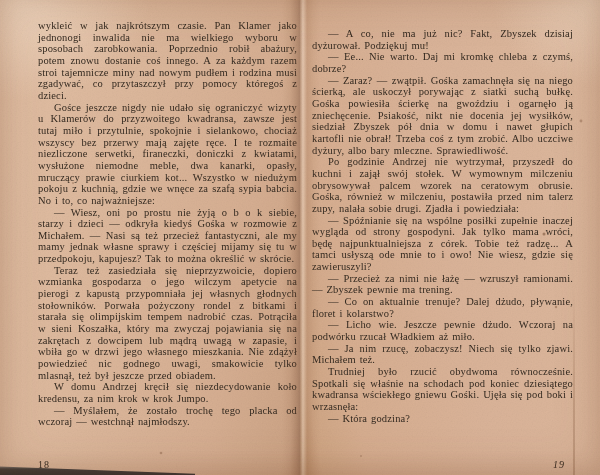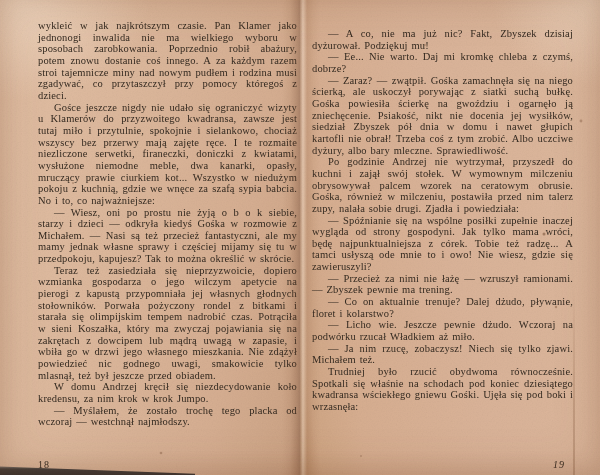--- a/index.html
+++ b/index.html
@@ -109,20 +109,21 @@
         <p class="para indent">— A co, nie ma już nic? Fakt, Zbyszek dzisiaj dyżurował. Podziękuj mu!</p>
         <p class="para indent">— Ee... Nie warto. Daj mi kromkę chleba z czymś, dobrze?</p>
         <p class="para indent">— Zaraz? — zwątpił. Gośka zamachnęła się na niego ścierką, ale uskoczył porywając z siatki suchą bułkę. Gośka powiesiła ścierkę na gwoździu i ogarnęło ją zniechęcenie. Psiakość, nikt nie docenia jej wysiłków, siedział Zbyszek pół dnia w domu i nawet głupich kartofli nie obrał! Trzeba coś z tym zrobić. Albo uczciwe dyżury, albo bary mleczne. Sprawiedliwość.</p>
         <p class="para indent">Po godzinie Andrzej nie wytrzymał, przyszedł do kuchni i zajął swój stołek. W wymownym milczeniu obrysowywał palcem wzorek na ceratowym obrusie. Gośka, również w milczeniu, postawiła przed nim talerz zupy, nalała sobie drugi. Zjadła i powiedziała:</p>
         <p class="para indent">— Spóźnianie się na wspólne posiłki zupełnie inaczej wygląda od strony gospodyni. Jak tylko mama wróci, będę najpunktualniejsza z córek. Tobie też radzę... A tamci usłyszą ode mnie to i owo! Nie wiesz, gdzie się zawieruszyli?</p>
         <p class="para indent">— Przecież za nimi nie łażę — wzruszył ramionami. — Zbyszek pewnie ma trening.</p>
         <p class="para indent">— Co on aktualnie trenuje? Dalej dżudo, pływanie, floret i kolarstwo?</p>
         <p class="para indent">— Licho wie. Jeszcze pewnie dżudo. Wczoraj na podwórku rzucał Władkiem aż miło.</p>
         <p class="para indent">— Ja nim rzucę, zobaczysz! Niech się tylko zjawi. Michałem też.</p>
         <p class="para indent">Trudniej było rzucić obydwoma równocześnie. Spotkali się właśnie na schodach pod koniec dziesiątego kwadransa wściekłego gniewu Gośki. Ujęła się pod boki i wrzasnęła:</p>
+        <p class="para indent">— Która godzina?</p>
       </div>
     <div class="pagenum num-right">19</div>
   </div>
 
   <div class="gutter"></div>
   <div class="crease-right"></div>
   <div class="bottom-sliver"></div>
   <div class="specks"></div>
 
   <svg class="noise" xmlns="http://www.w3.org/2000/svg">

